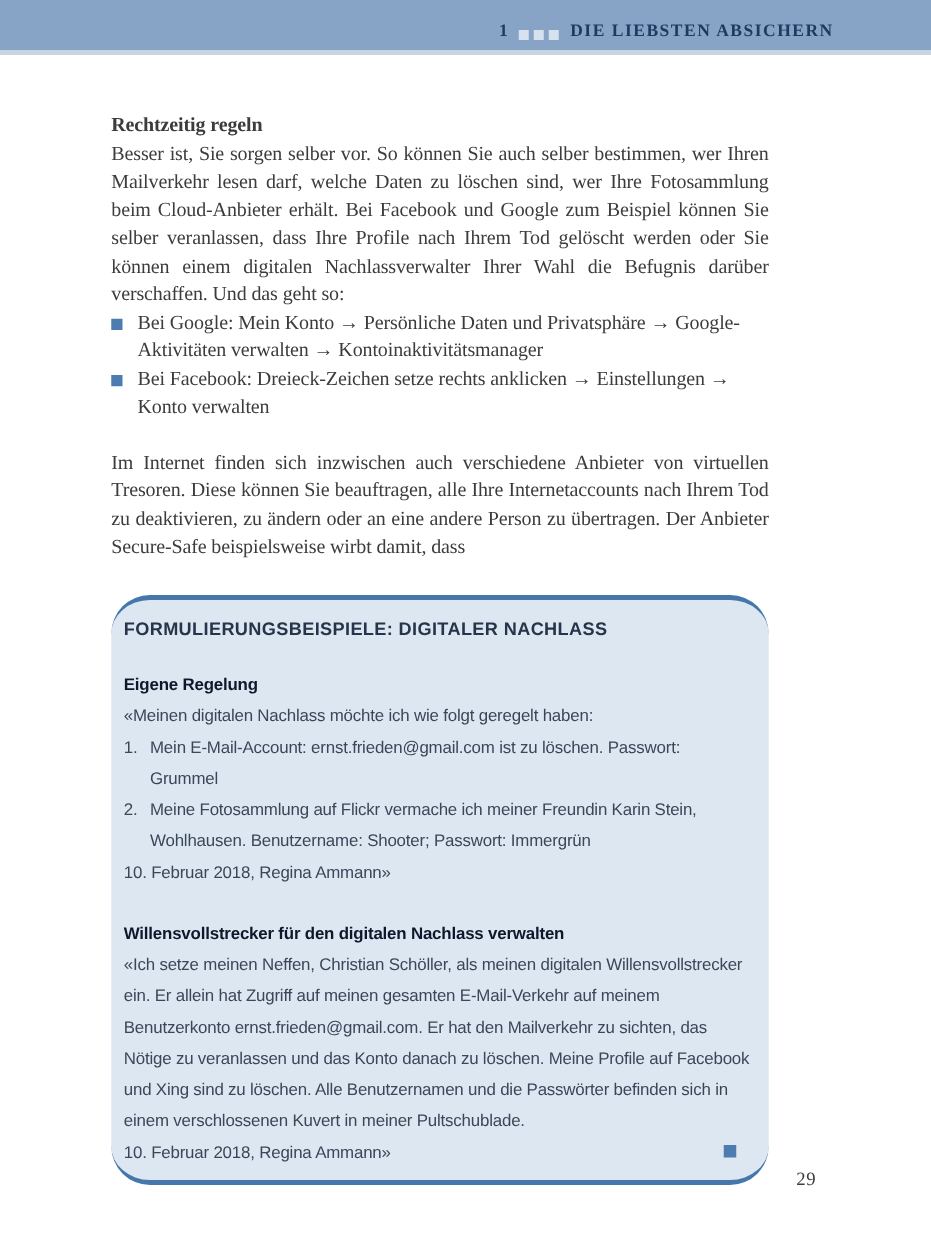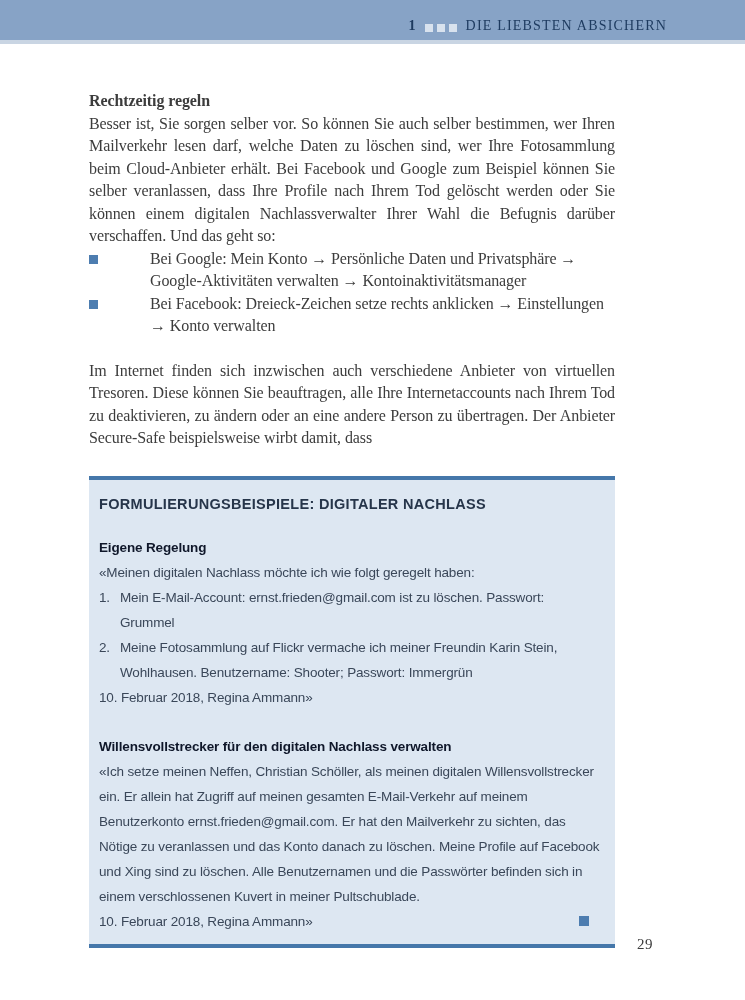--- a/index.html
+++ b/index.html
@@ -33,21 +33,21 @@
     line-height: 1;
   }
   .header-squares { display: flex; gap: 4px; margin: 0 9px 1px 8px; }
   .header-squares span {
     width: 8px; height: 8px;
     background: #d8e2ee;
     display: inline-block;
   }
   .header-band .header-title {
     font-family: "Liberation Serif", serif;
-    font-weight: normal;
+    font-weight: bold;
     font-size: 14px;
     color: #1d3a5f;
     letter-spacing: 1.2px;
     line-height: 1;
     white-space: nowrap;
   }
 
   
   .column {
     position: absolute;
@@ -61,21 +61,21 @@
   .section-heading {
     font-weight: bold;
     font-size: 16px;
     margin: 42px 0 0 0;
     line-height: 22.5px;
   }
   .para { margin: 0; text-align: justify; }
   .para-2 { margin-top: 22px; }
 
   .bullet-list { margin: 0; }
-  .bullet-row { display: flex; gap: 40px; }
+  .bullet-row { display: flex; }
   .bullet-marker {
     flex: none;
     width: 9px; height: 9px;
     background: #4d7db0;
     margin: 7px 12px 0 0;
   }
   .bullet-text { flex: 1; text-align: left; }
 
   
   .infobox {
@@ -83,20 +83,21 @@
     background: #dde7f2;
     border-top: 4px solid #4577aa;
     border-bottom: 4px solid #4577aa;
     padding: 12px 14px 10px 10px;
     font-family: "Liberation Sans", sans-serif;
     font-size: 13.5px;
     line-height: 25px;
     letter-spacing: -0.15px;
     color: #3a4759;
     text-align: left;
+    border-radius: 31px;
   }
   .infobox-title {
     font-weight: bold;
     font-size: 14.5px;
     letter-spacing: 0.3px;
     color: #26354a;
     margin: 0 0 18px 0;
   }
   .box-heading {
     font-weight: bold;

